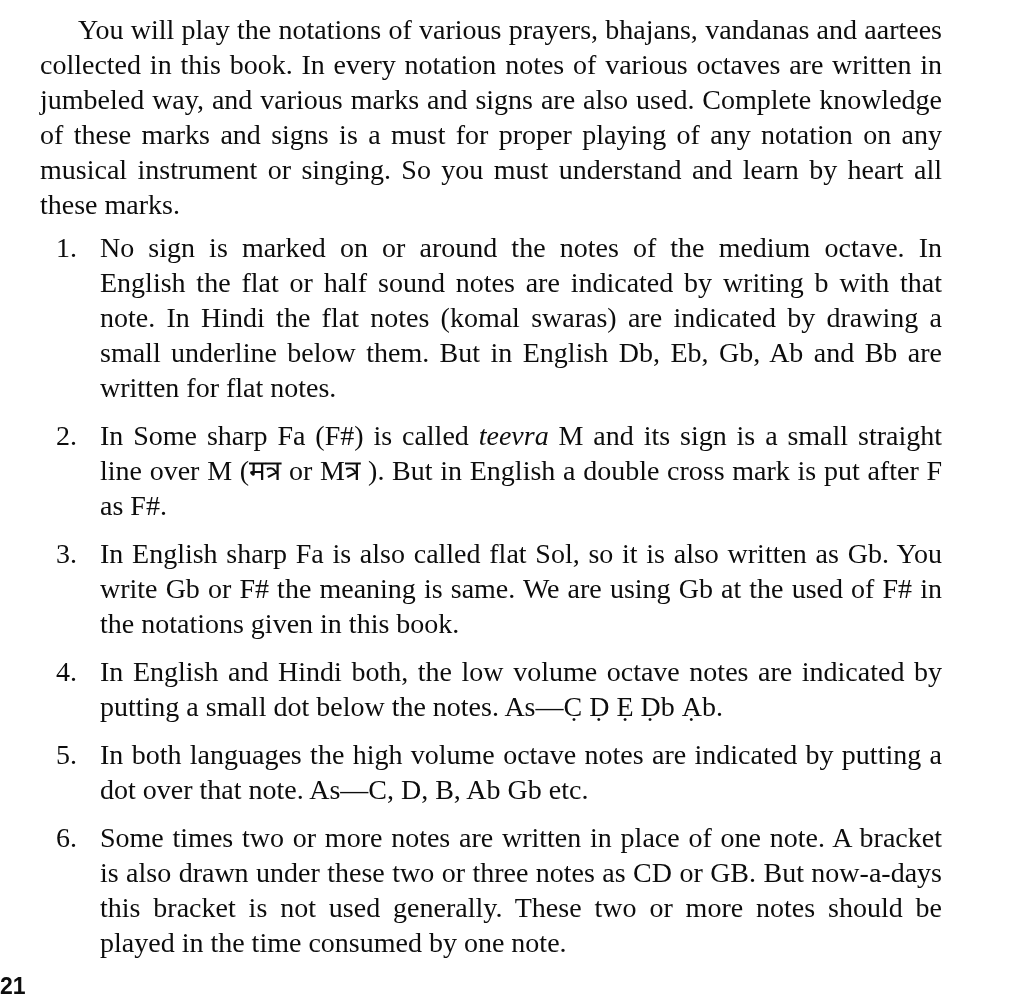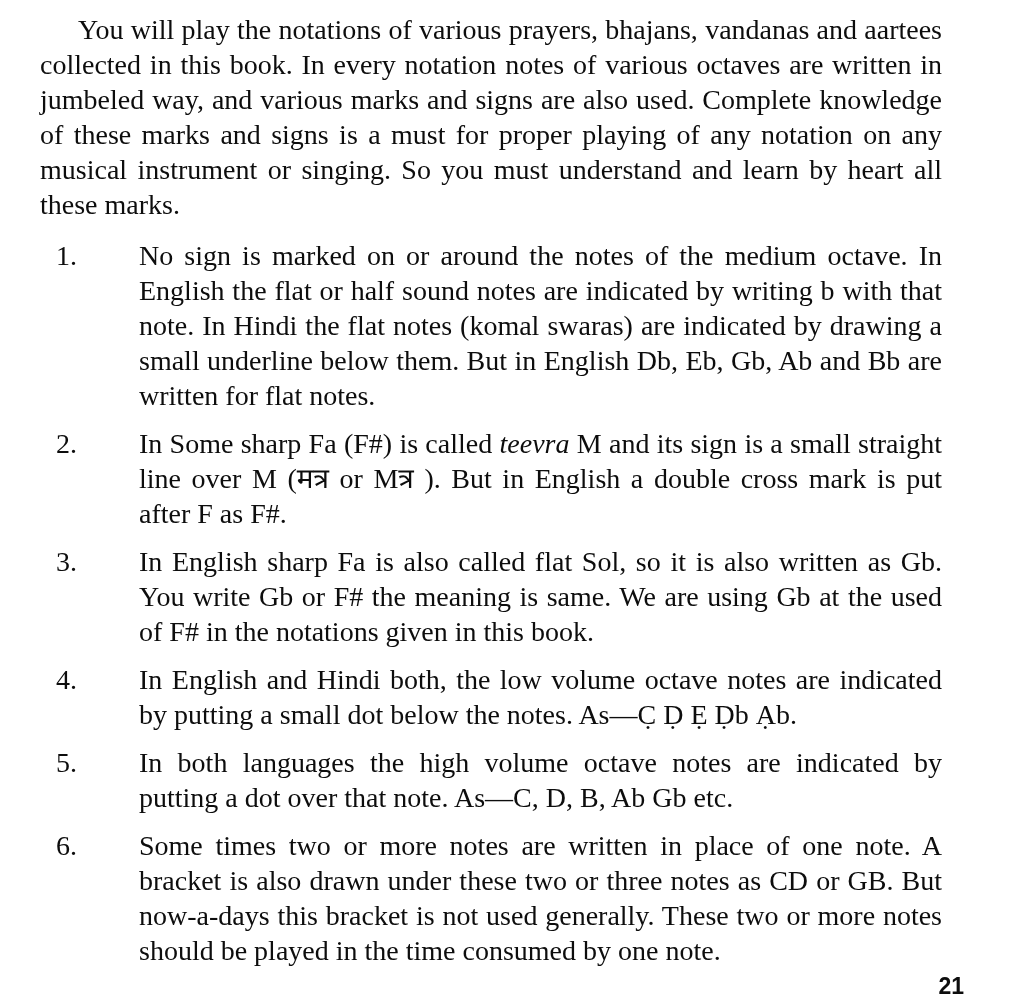--- a/index.html
+++ b/index.html
@@ -12,21 +12,21 @@
     width: 1024px;
     height: 1006px;
     background: #ffffff;
     color: #0d0d0d;
     font-family: "Liberation Serif", serif;
     box-sizing: border-box;
     padding: 12px 82px 0 40px;
     overflow: hidden;
   }
   .intro {
-    margin: 0 0 16px 0;
+    margin: 0 0 8px 0;
     font-size: 28px;
     line-height: 35px;
     text-align: justify;
     text-indent: 38px;
   }
   .points {
     margin: 0;
     padding: 0;
     list-style: none;
   }
@@ -40,30 +40,29 @@
     padding-left: 16px;
     font-size: 28px;
     line-height: 35px;
   }
   .points li .body {
     flex: 1 1 auto;
     display: block;
     font-size: 28px;
     line-height: 35px;
     text-align: justify;
-    margin-left: 39px;
   }
   .points li .body i {
   }
   .page-number {
     position: absolute;
     left: 0;
     right: 60px;
     bottom: 6px;
-    text-align: right;
+    text-align: left;
     font-family: "Liberation Sans", sans-serif;
     font-weight: 700;
     font-size: 23px;
     color: #0d0d0d;
   }
 </style>
 </head>
 <body>
 
 <div class="page">

